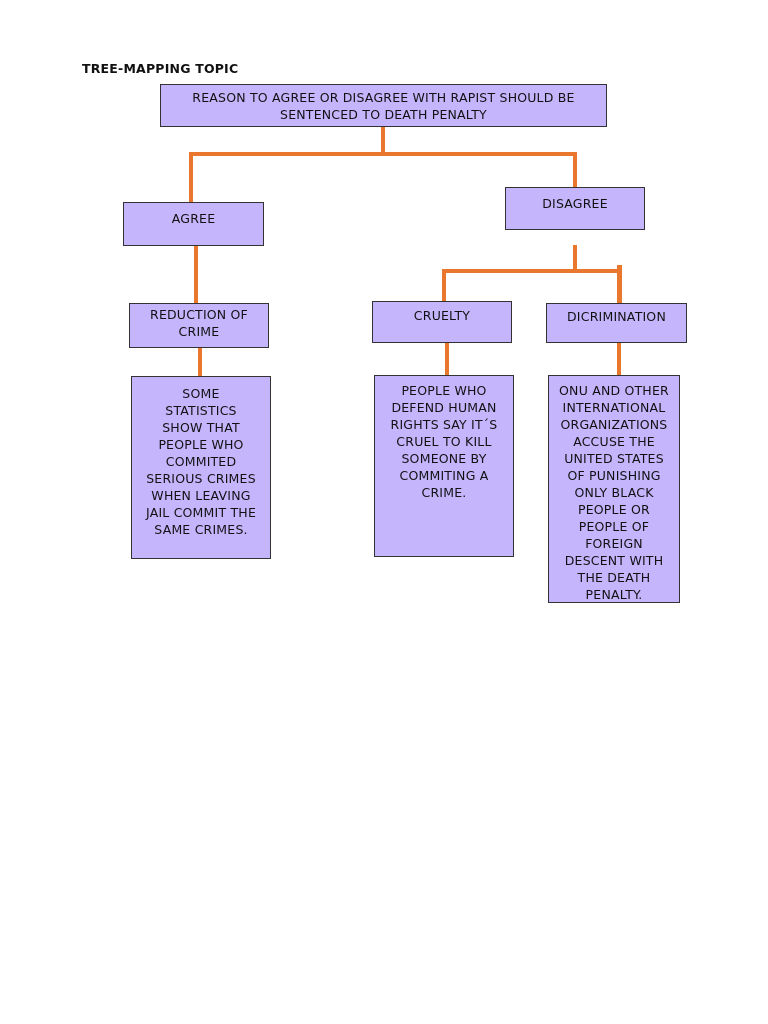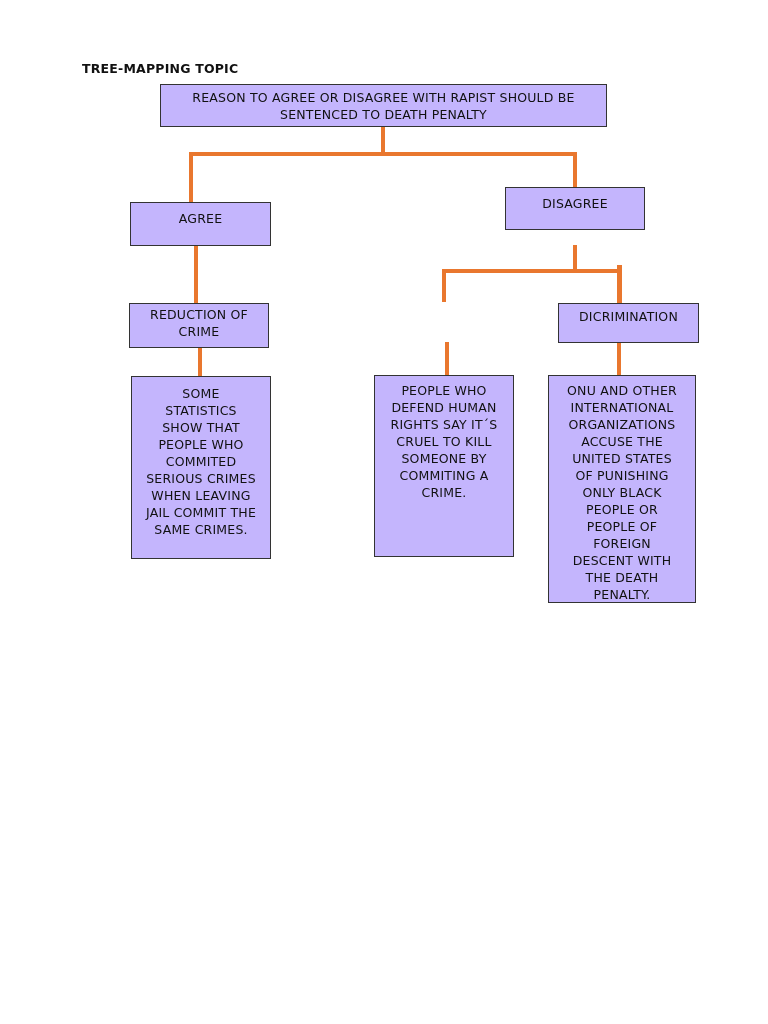--- a/index.html
+++ b/index.html
@@ -59,49 +59,50 @@
   <div class="connector" style="left:573px; top:245px; width:4px;  height:28px;"></div>
   <div class="connector" style="left:442px; top:269px; width:180px; height:4px;"></div>
   <div class="connector" style="left:442px; top:269px; width:4px;  height:33px;"></div>
   <div class="connector" style="left:617px; top:265px; width:5px;  height:39px;"></div>
   <div class="connector" style="left:445px; top:342px; width:4px;  height:34px;"></div>
   <div class="connector" style="left:617px; top:342px; width:4px;  height:34px;"></div>
 
   <div class="node" style="left:160px; top:84px;  width:447px; height:43px; padding-top:4px;">REASON TO AGREE OR DISAGREE WITH RAPIST SHOULD BE
 SENTENCED TO DEATH PENALTY</div>
 
-  <div class="node" style="left:130px; top:202px; width:141px; height:44px; padding-top:7px;">AGREE</div>
+  <div class="node" style="left:123px; top:202px; width:141px; height:44px; padding-top:7px;">AGREE</div>
 
   <div class="node" style="left:505px; top:187px; width:140px; height:43px; padding-top:7px;">DISAGREE</div>
 
   <div class="node" style="left:129px; top:303px; width:140px; height:45px; padding-top:2px;">REDUCTION OF
 CRIME</div>
 
+  <div class="node" style="left:372px; top:301px; width:140px; height:42px; padding-top:5px;">CRUELTY</div>
 
-  <div class="node" style="left:546px; top:303px; width:141px; height:40px; padding-top:4px;margin-left:12px;">DICRIMINATION</div>
+  <div class="node" style="left:546px; top:303px; width:141px; height:40px; padding-top:4px;">DICRIMINATION</div>
 
   <div class="node" style="left:131px; top:376px; width:140px; height:183px; padding-top:8px;">SOME
 STATISTICS
 SHOW THAT
 PEOPLE WHO
 COMMITED
 SERIOUS CRIMES
 WHEN LEAVING
 JAIL COMMIT THE
 SAME CRIMES.</div>
 
   <div class="node" style="left:374px; top:375px; width:140px; height:182px; padding-top:6px;">PEOPLE WHO
 DEFEND HUMAN
 RIGHTS SAY IT´S
 CRUEL TO KILL
 SOMEONE BY
 COMMITING A
 CRIME.</div>
 
-  <div class="node" style="left:548px; top:375px; width:148px; height:228px; padding-top:6px;">ONU AND OTHER
+  <div class="node" style="left:548px; top:375px; width:132px; height:228px; padding-top:6px;">ONU AND OTHER
 INTERNATIONAL
 ORGANIZATIONS
 ACCUSE THE
 UNITED STATES
 OF PUNISHING
 ONLY BLACK
 PEOPLE OR
 PEOPLE OF
 FOREIGN
 DESCENT WITH

